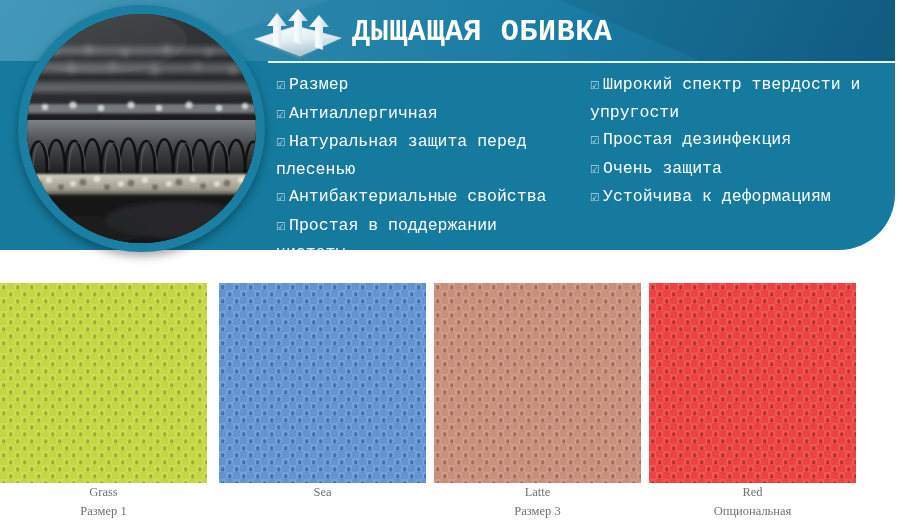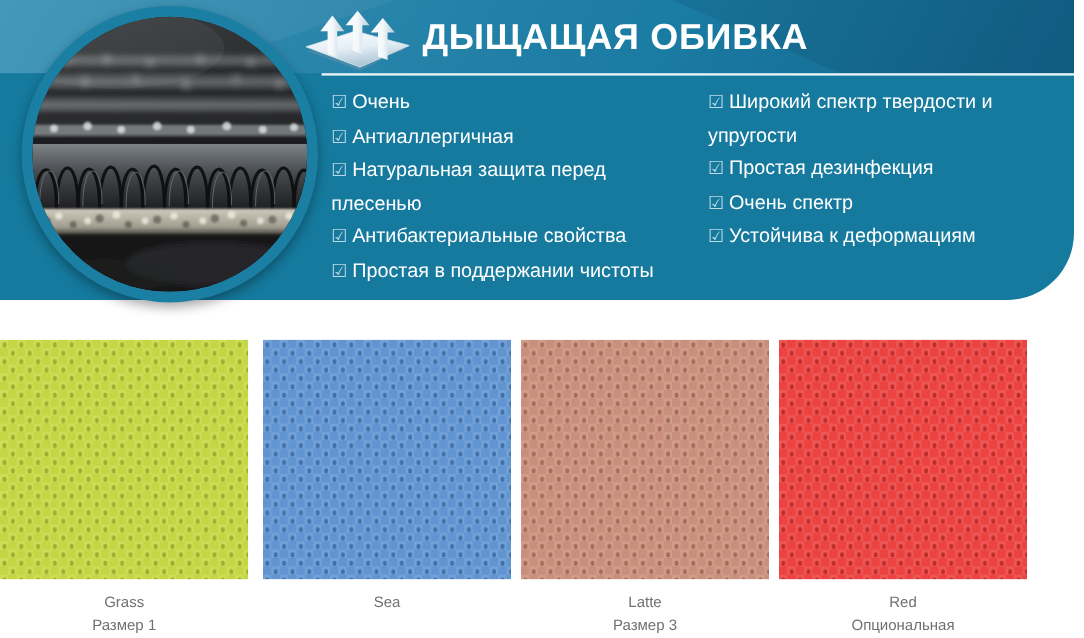--- a/index.html
+++ b/index.html
@@ -15,20 +15,21 @@
     font-family: "Liberation Sans", sans-serif;
   }
 
   
   #info-panel {
     position: absolute;
     left: 0;
     top: 0;
     width: 895px;
     height: 250px;
+    font-family: Liberation Mono, monospace;
   }
   #panel-body {
     position: absolute;
     left: 0;
     top: 0;
     width: 895px;
     height: 250px;
     background: #157a9e;
     border-bottom-right-radius: 56px;
   }
@@ -140,21 +141,21 @@
     height: 200px;
     position: relative;
     overflow: hidden;
   }
   .swatch-caption {
     width: 207px;
     text-align: center;
     color: #6e7173;
     font-size: 12.5px;
     line-height: 19px;
-    padding-top: 10px;
+    font-family: Liberation Serif, serif;
   }
   .swatch-caption .sub { display: block; }
 </style>
 </head>
 <body>
 
 <div id="info-panel">
 
   <div id="panel-body"></div>
 
@@ -327,21 +328,21 @@
           <ellipse cx="60" cy="216" rx="60" ry="14" fill="#232527" opacity="0.6"></ellipse>
         </g>
         <rect x="0" y="0" width="229" height="229" fill="none"></rect>
         <ellipse cx="70" cy="26" rx="90" ry="34" fill="#ffffff" opacity="0.05"></ellipse>
       </svg>
     </div>
   </div>
 
   <div id="feature-col-left" class="feature-col">
     <div class="feature-item">
-      <span class="chk">☑</span><span>Очень</span>
+      <span class="chk">☑</span><span>Размер</span>
     </div>
     <div class="feature-item">
       <span class="chk">☑</span><span>Антиаллергичная</span>
     </div>
     <div class="feature-item">
       <span class="chk">☑</span><span>Натуральная защита перед плесенью</span>
     </div>
     <div class="feature-item">
       <span class="chk">☑</span><span>Антибактериальные свойства</span>
     </div>
@@ -351,21 +352,21 @@
   </div>
 
   <div id="feature-col-right" class="feature-col">
     <div class="feature-item">
       <span class="chk">☑</span><span>Широкий спектр твердости и упругости</span>
     </div>
     <div class="feature-item">
       <span class="chk">☑</span><span>Простая дезинфекция</span>
     </div>
     <div class="feature-item">
-      <span class="chk">☑</span><span>Очень спектр</span>
+      <span class="chk">☑</span><span>Очень защита</span>
     </div>
     <div class="feature-item">
       <span class="chk">☑</span><span>Устойчива к деформациям</span>
     </div>
   </div>
 </div>
 
 <div id="swatch-row">
 
   <div class="swatch-cell" style="left:0px;">

